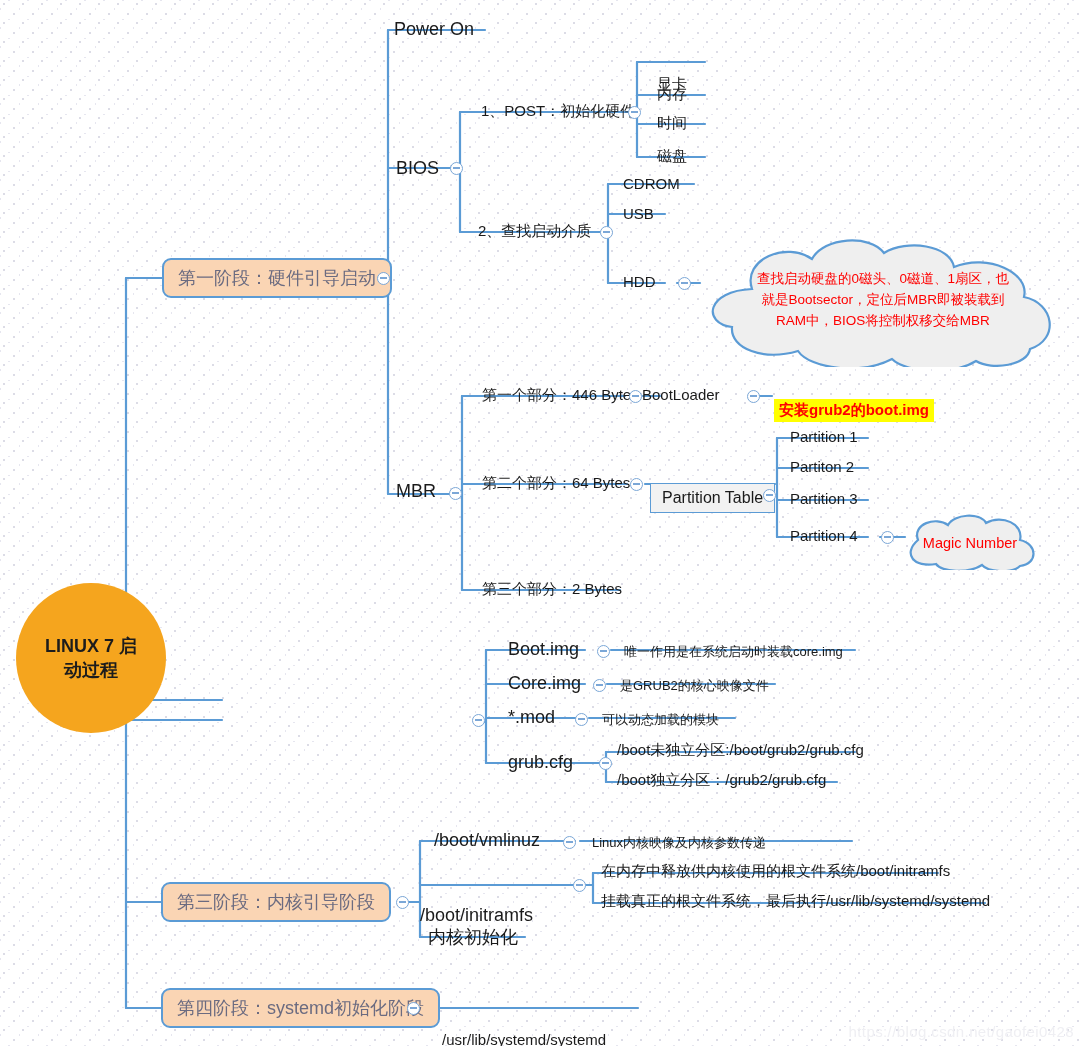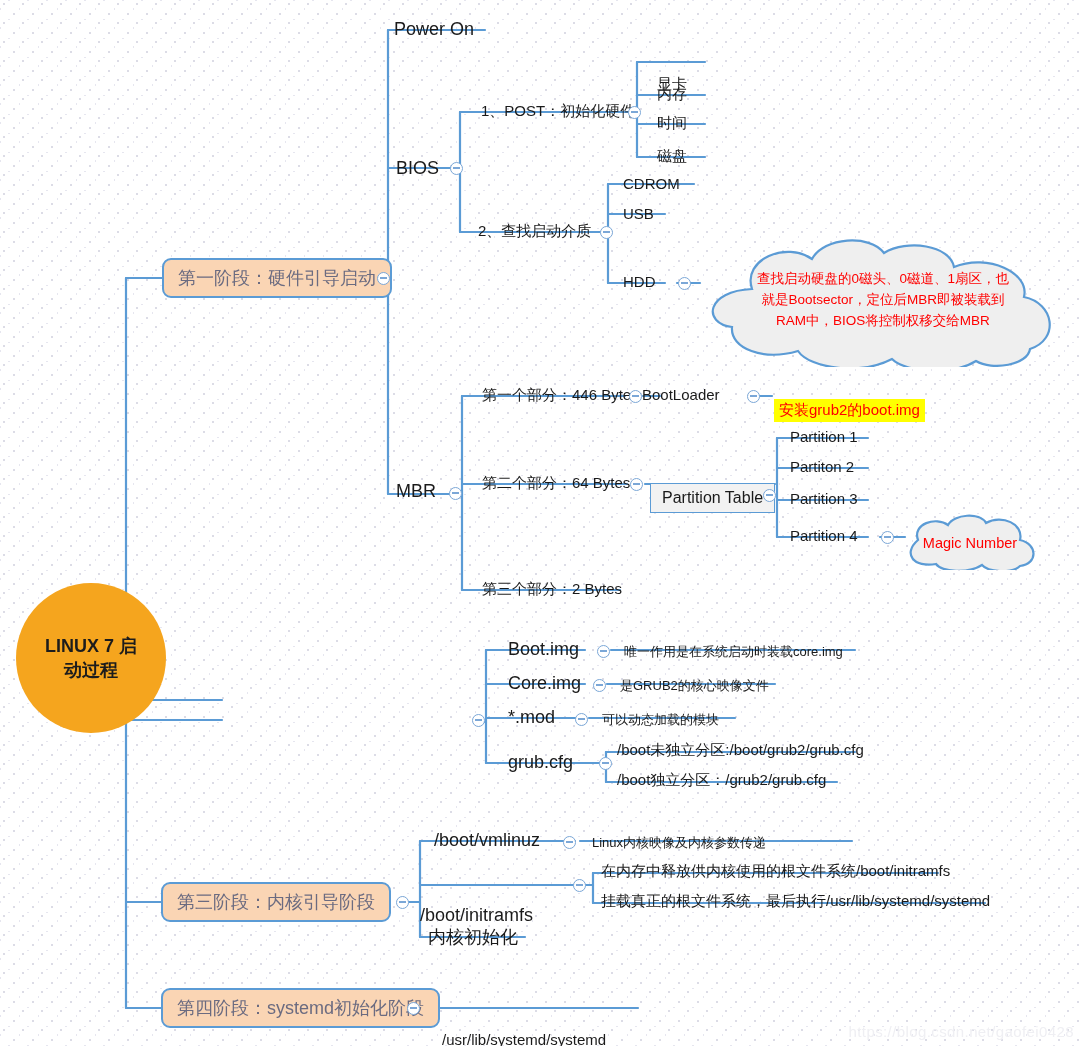--- a/index.html
+++ b/index.html
@@ -239,21 +239,21 @@
       <div>查找启动硬盘的0磁头、0磁道、1扇区，也</div>
       <div>就是Bootsector，定位后MBR即被装载到</div>
       <div>RAM中，BIOS将控制权移交给MBR</div>
     </div>
   </div>
 
   <div class="node txt-sm" style="left:482px;top:386px;">第一个部分：446 Bytes</div>
   <div class="toggle" style="left:629px;top:390px;"></div>
   <div class="node txt-sm" style="left:642px;top:386px;">BootLoader</div>
   <div class="toggle" style="left:747px;top:390px;"></div>
-  <div class="node hl" style="left:774px;top:399px;">安装grub2的boot.img</div>
+  <div class="node hl" style="left:774px;top:399px;font-weight:bold;">安装grub2的boot.img</div>
 
   <div class="node txt-sm" style="left:482px;top:474px;">第二个部分：64 Bytes</div>
   <div class="toggle" style="left:630px;top:478px;"></div>
 
   <div class="node boxnode" style="left:650px;top:483px;">
     <span>Partition Table</span>
   </div>
   <div class="toggle" style="left:763px;top:489px;"></div>
 
   <div class="node txt-sm" style="left:790px;top:428px;">Partition 1</div>

